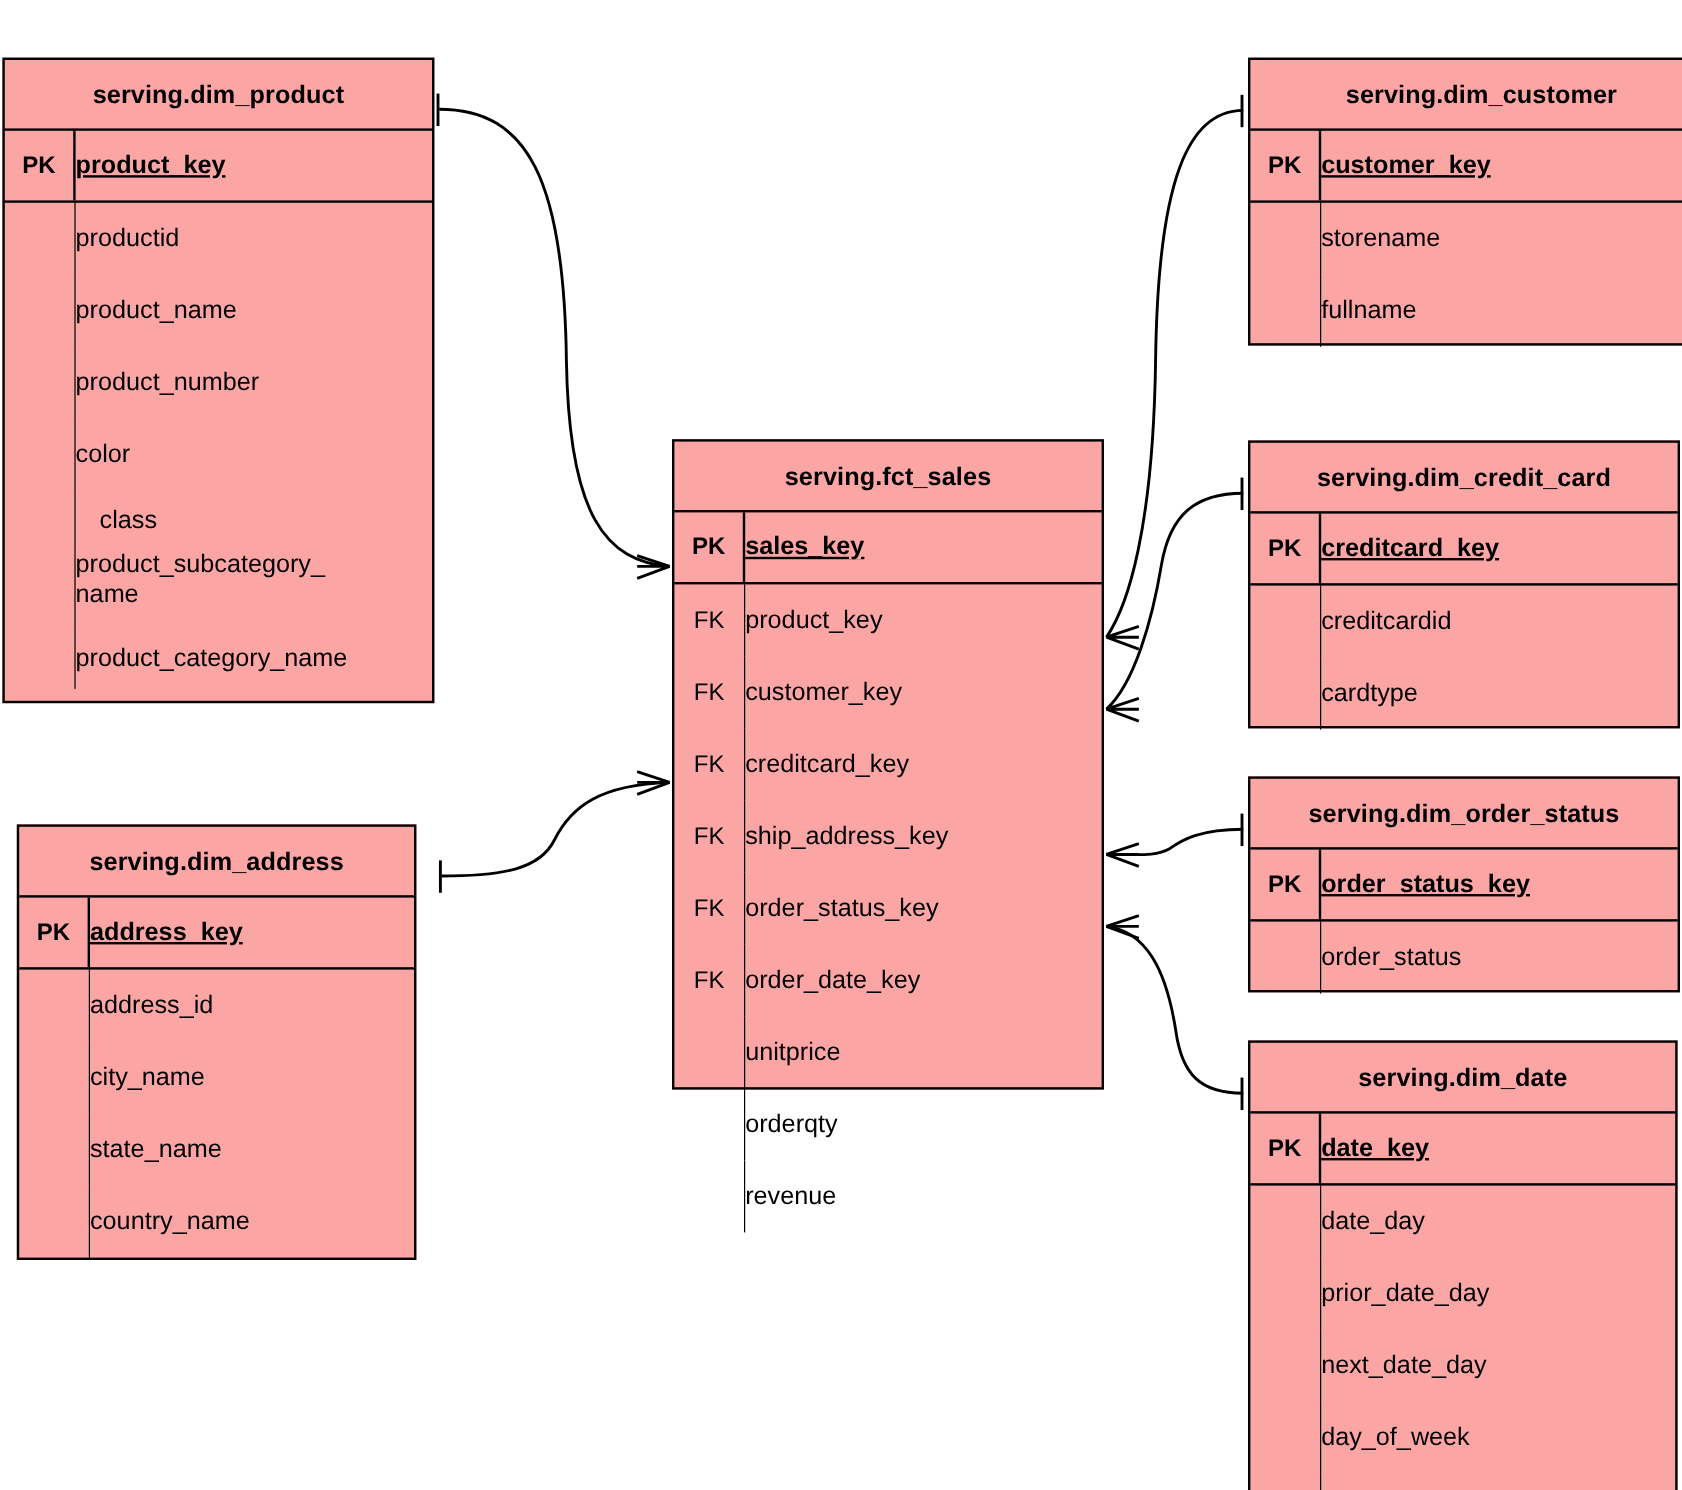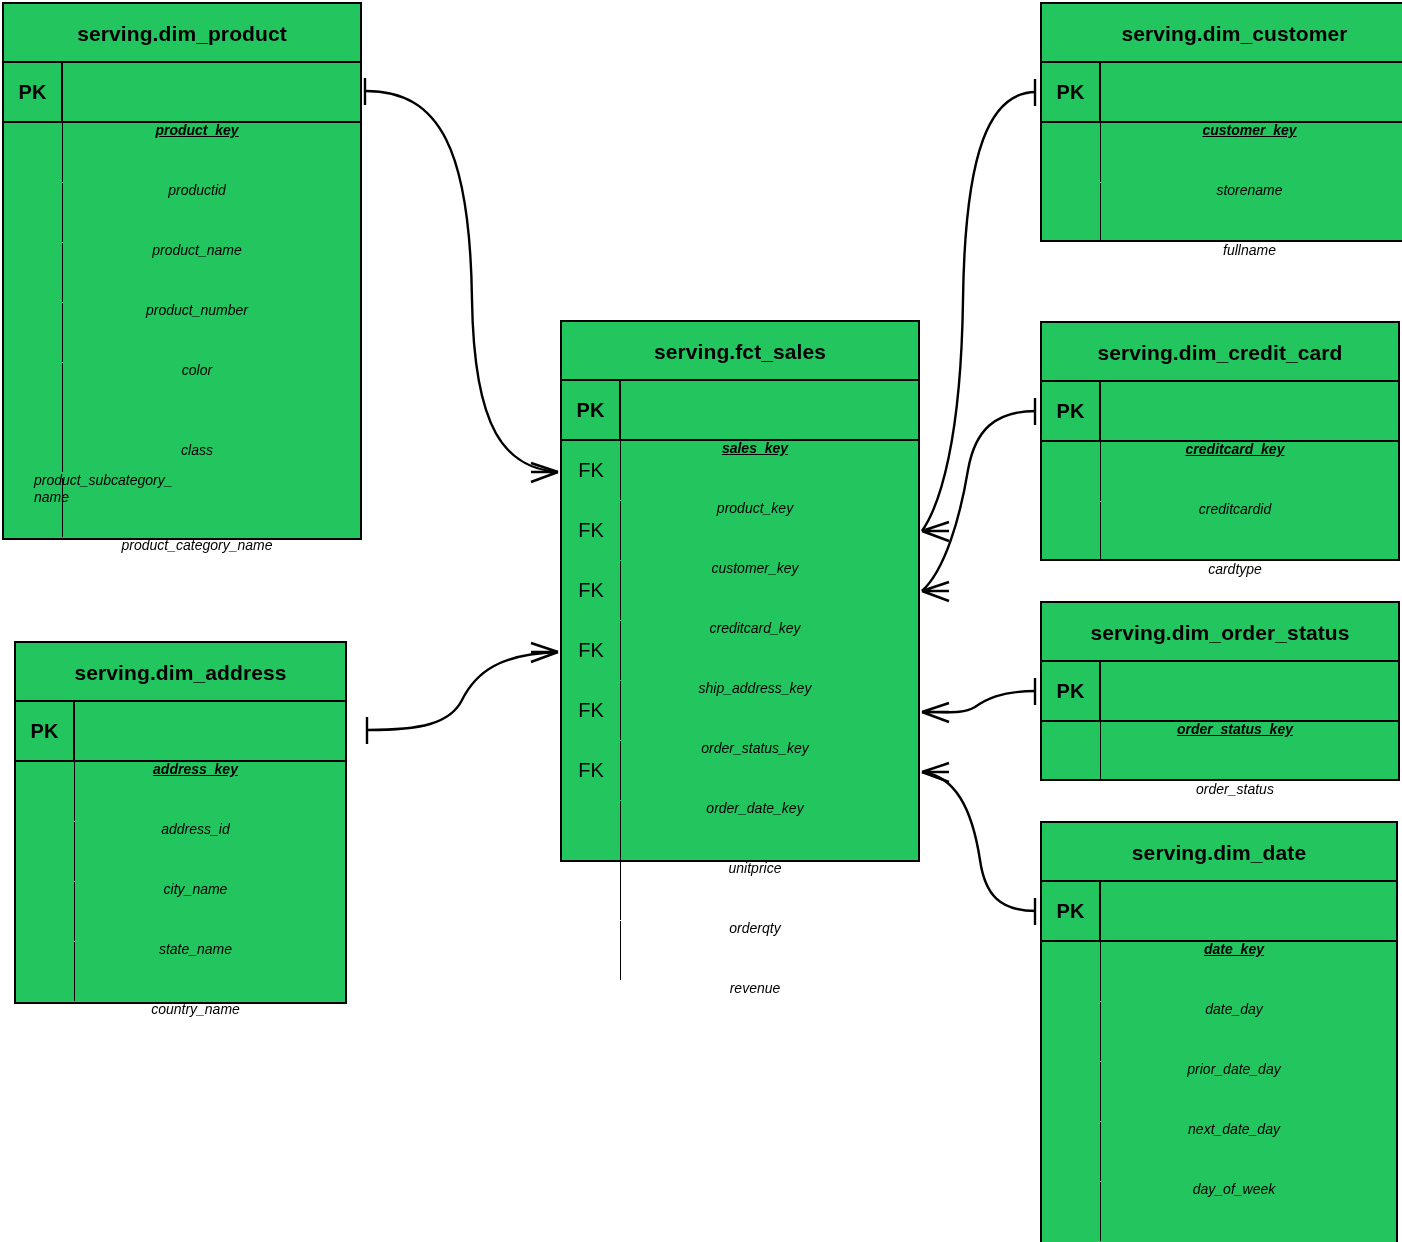--- a/index.html
+++ b/index.html
@@ -15,41 +15,41 @@
     background: #ffffff;
     overflow: hidden;
     font-family: "Liberation Sans", sans-serif;
     color: #000000;
   }
   
   .entity {
     position: absolute;
     box-sizing: border-box;
     border: 2px solid #000000;
-    background: #22c55e;
+    background: #fca5a5;
     z-index: 5;
+    margin-top: 46px;
   }
   .entity-title {
     box-sizing: border-box;
     height: 59px;
     line-height: 59px;
     text-align: center;
     font-weight: bold;
     font-size: 21px;
     letter-spacing: 0.1px;
     border-bottom: 2px solid #000000;
     white-space: nowrap;
     overflow: hidden;
   }
   .row {
     box-sizing: border-box;
     display: flex;
     align-items: center;
     height: 60px;
-    flex-direction: column;
   }
   .row.pk-row {
     border-bottom: 2px solid #000000;
   }
   .key-cell {
     box-sizing: border-box;
     width: 59px;
     flex: 0 0 59px;
     align-self: stretch;
     display: flex;
@@ -61,25 +61,24 @@
   }
   .key-cell.fk {
     font-weight: normal;
     border-right: 1.6px solid #000000;
   }
   .key-cell.blank {
     border-right: 1.6px solid #000000;
   }
   .attr-cell {
     box-sizing: border-box;
-    padding-left: 30px;
-    font-size: 14px;
+    padding-left: 0;
+    font-size: 21px;
     line-height: 1.18;
     white-space: pre-line;
-    font-style: italic;
   }
   .attr-cell.pk-name {
     font-weight: bold;
     text-decoration: underline;
   }
 
   
   #links {
     position: absolute;
     left: 0; top: 0;

